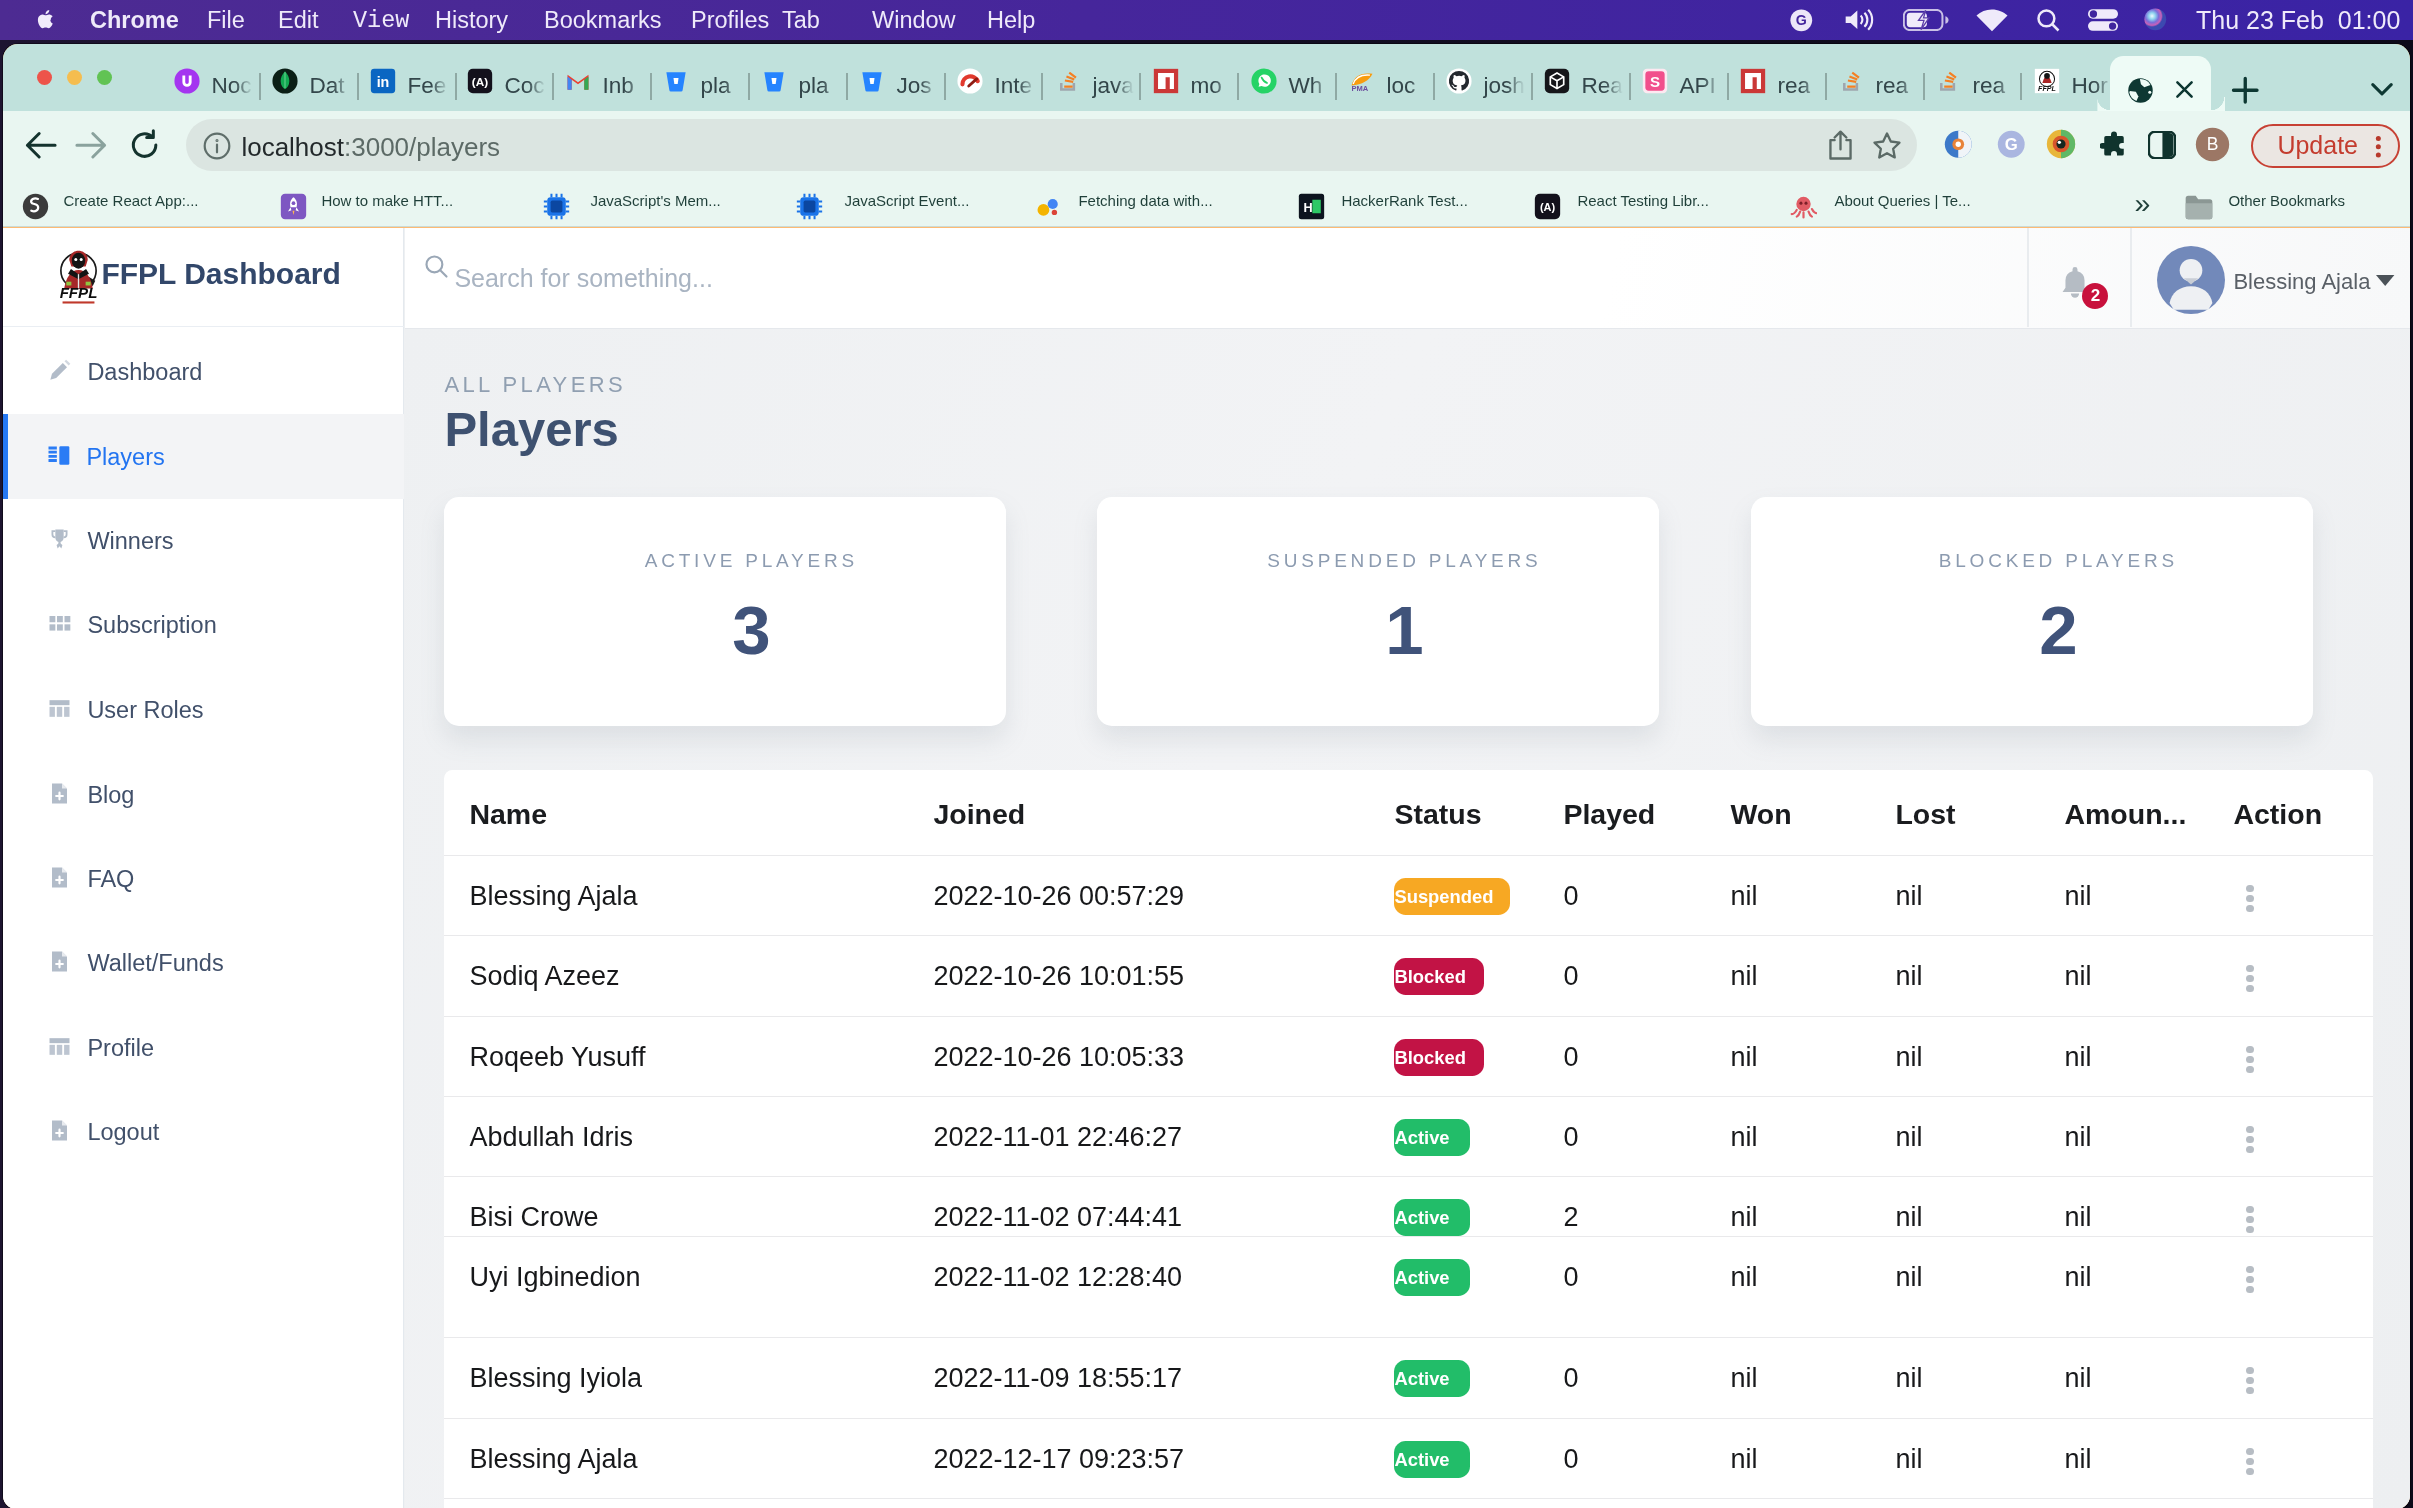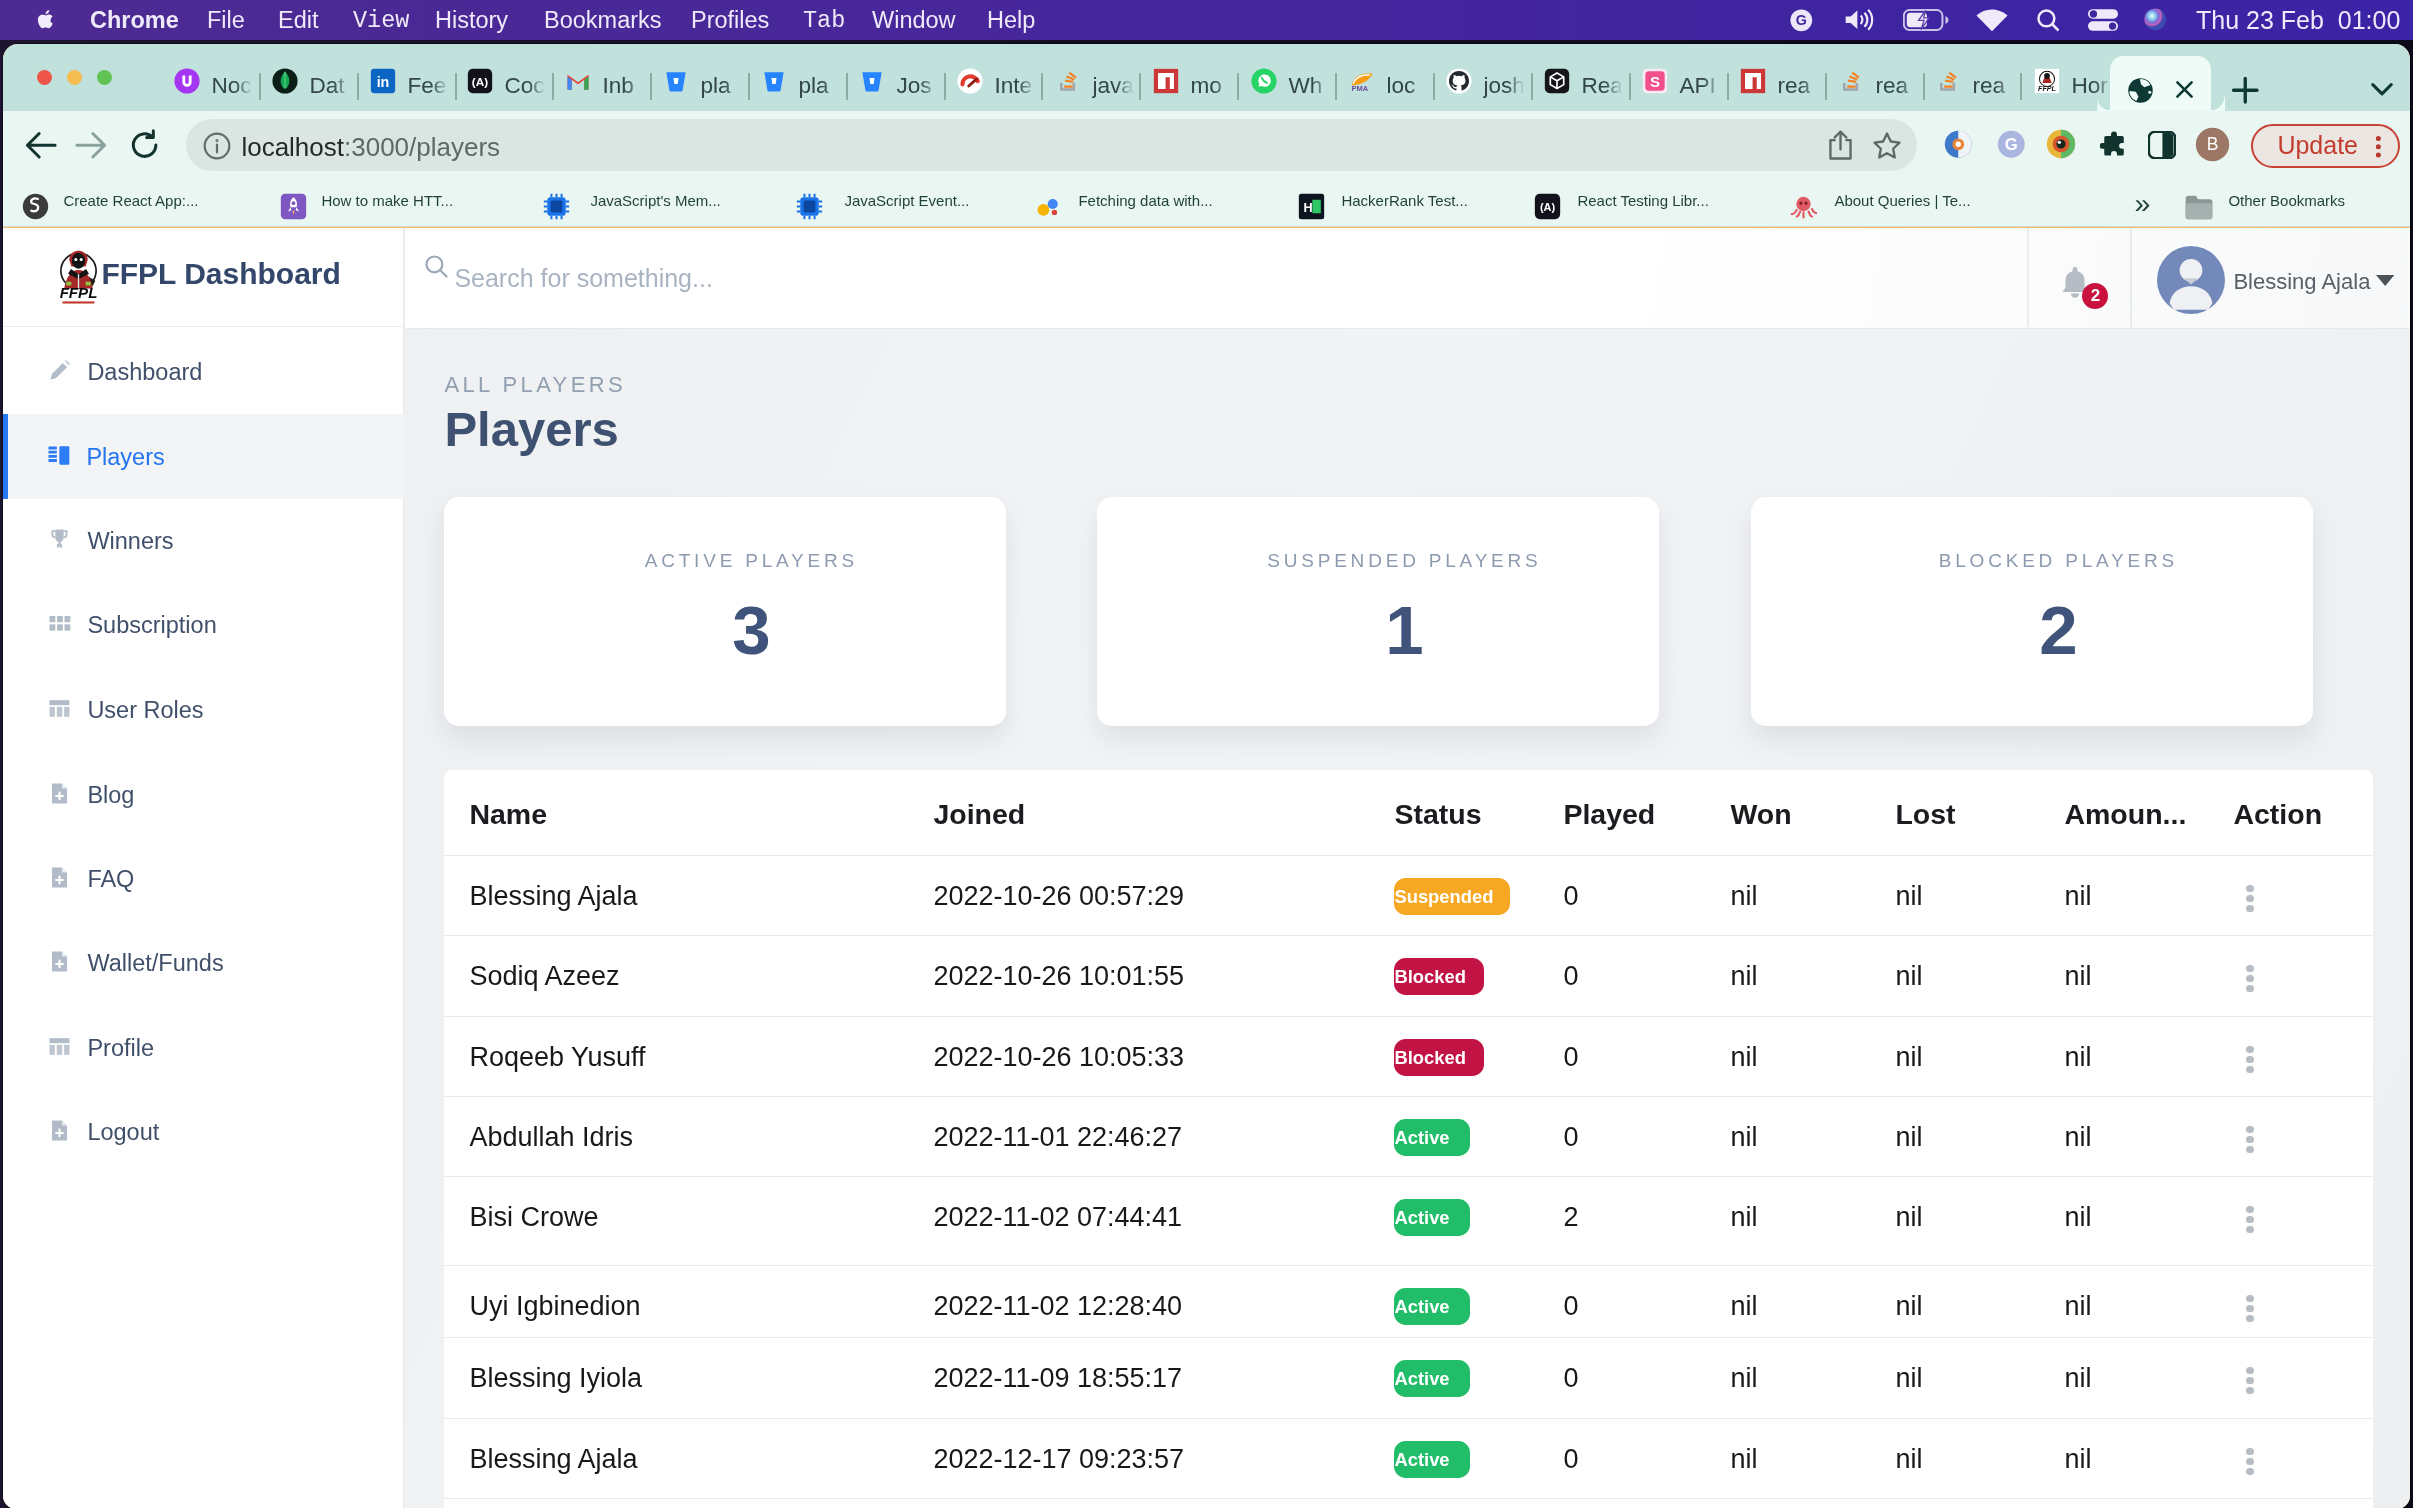--- a/index.html
+++ b/index.html
@@ -64,21 +64,21 @@
     <svg class="abs" style="left:37px;top:8.4px" width="19" height="22.6" viewBox="0 0 26 30">
       <path fill="#f1ecfb" d="M18.7 15.9c0-3.3 2.7-4.9 2.8-5-1.5-2.2-3.9-2.5-4.7-2.6-2-.2-3.9 1.2-4.9 1.2-1 0-2.6-1.2-4.3-1.1C5.4 8.5 3.4 9.7 2.3 11.6.1 15.4 1.7 21 3.8 24.1c1 1.5 2.3 3.2 3.9 3.1 1.6-.1 2.2-1 4.1-1 1.9 0 2.4 1 4.1 1 1.7 0 2.8-1.5 3.9-3 1.2-1.8 1.7-3.5 1.7-3.6-.1 0-3.3-1.3-3.3-4.7zM15.4 6.2c.9-1 1.5-2.5 1.3-3.9-1.3.1-2.8.9-3.7 1.9-.8.9-1.5 2.4-1.3 3.8 1.4.1 2.8-.8 3.7-1.8z"></path>
     </svg>
     <span style="left:90px;font-weight:bold;">Chrome</span>
     <span style="left:207px;">File</span>
     <span style="left:278px;">Edit</span>
     <span style="left:353px;font-family:Liberation Mono, monospace;">View</span>
     <span style="left:435px;">History</span>
     <span style="left:544px;">Bookmarks</span>
     <span style="left:691px;">Profiles</span>
-    <span style="left:803px;font-family:Liberation Mono, monospace;">Tab</span>
+    <span style="left:782px;">Tab</span>
     <span style="left:872px;">Window</span>
     <span style="left:987px;">Help</span>
     <svg class="abs" style="left:1790px;top:9.2px" width="22.6" height="22.6" viewBox="0 0 27 27">
       <circle cx="13.5" cy="13.5" r="13" fill="#ece7f8"></circle>
       <text x="13.5" y="19.5" font-size="17" font-weight="bold" fill="#43269c" text-anchor="middle" font-family="Liberation Sans">G</text>
     </svg>
     <svg class="abs" style="left:1844px;top:8.4px" width="35" height="23.5" viewBox="0 0 42 28" fill="none" stroke="#efeafa" stroke-width="2.6">
       <path fill="#efeafa" stroke="none" d="M2 10h6l8-7v22l-8-7H2z"></path>
       <path d="M20 9a7 7 0 0 1 0 10M24.5 5.5a12 12 0 0 1 0 17M29 2a17.5 17.5 0 0 1 0 24"></path>
     </svg>
@@ -653,21 +653,21 @@
             <span style="left:1119px">2</span>
             <span style="left:1286px">nil</span>
             <span style="left:1451px">nil</span>
             <span style="left:1620px">nil</span>
             <div class="dots">
               <i></i>
               <i></i>
               <i></i>
             </div>
           </div>
-          <div class="trow" style="top:495px">
+          <div class="trow" style="top:466px">
             <span style="left:25px">Uyi Igbinedion</span>
             <span style="left:489px">2022-11-02 12:28:40</span>
             <div class="badge b-act">Active</div>
             <span style="left:1119px">0</span>
             <span style="left:1286px">nil</span>
             <span style="left:1451px">nil</span>
             <span style="left:1620px">nil</span>
             <div class="dots">
               <i></i>
               <i></i>

